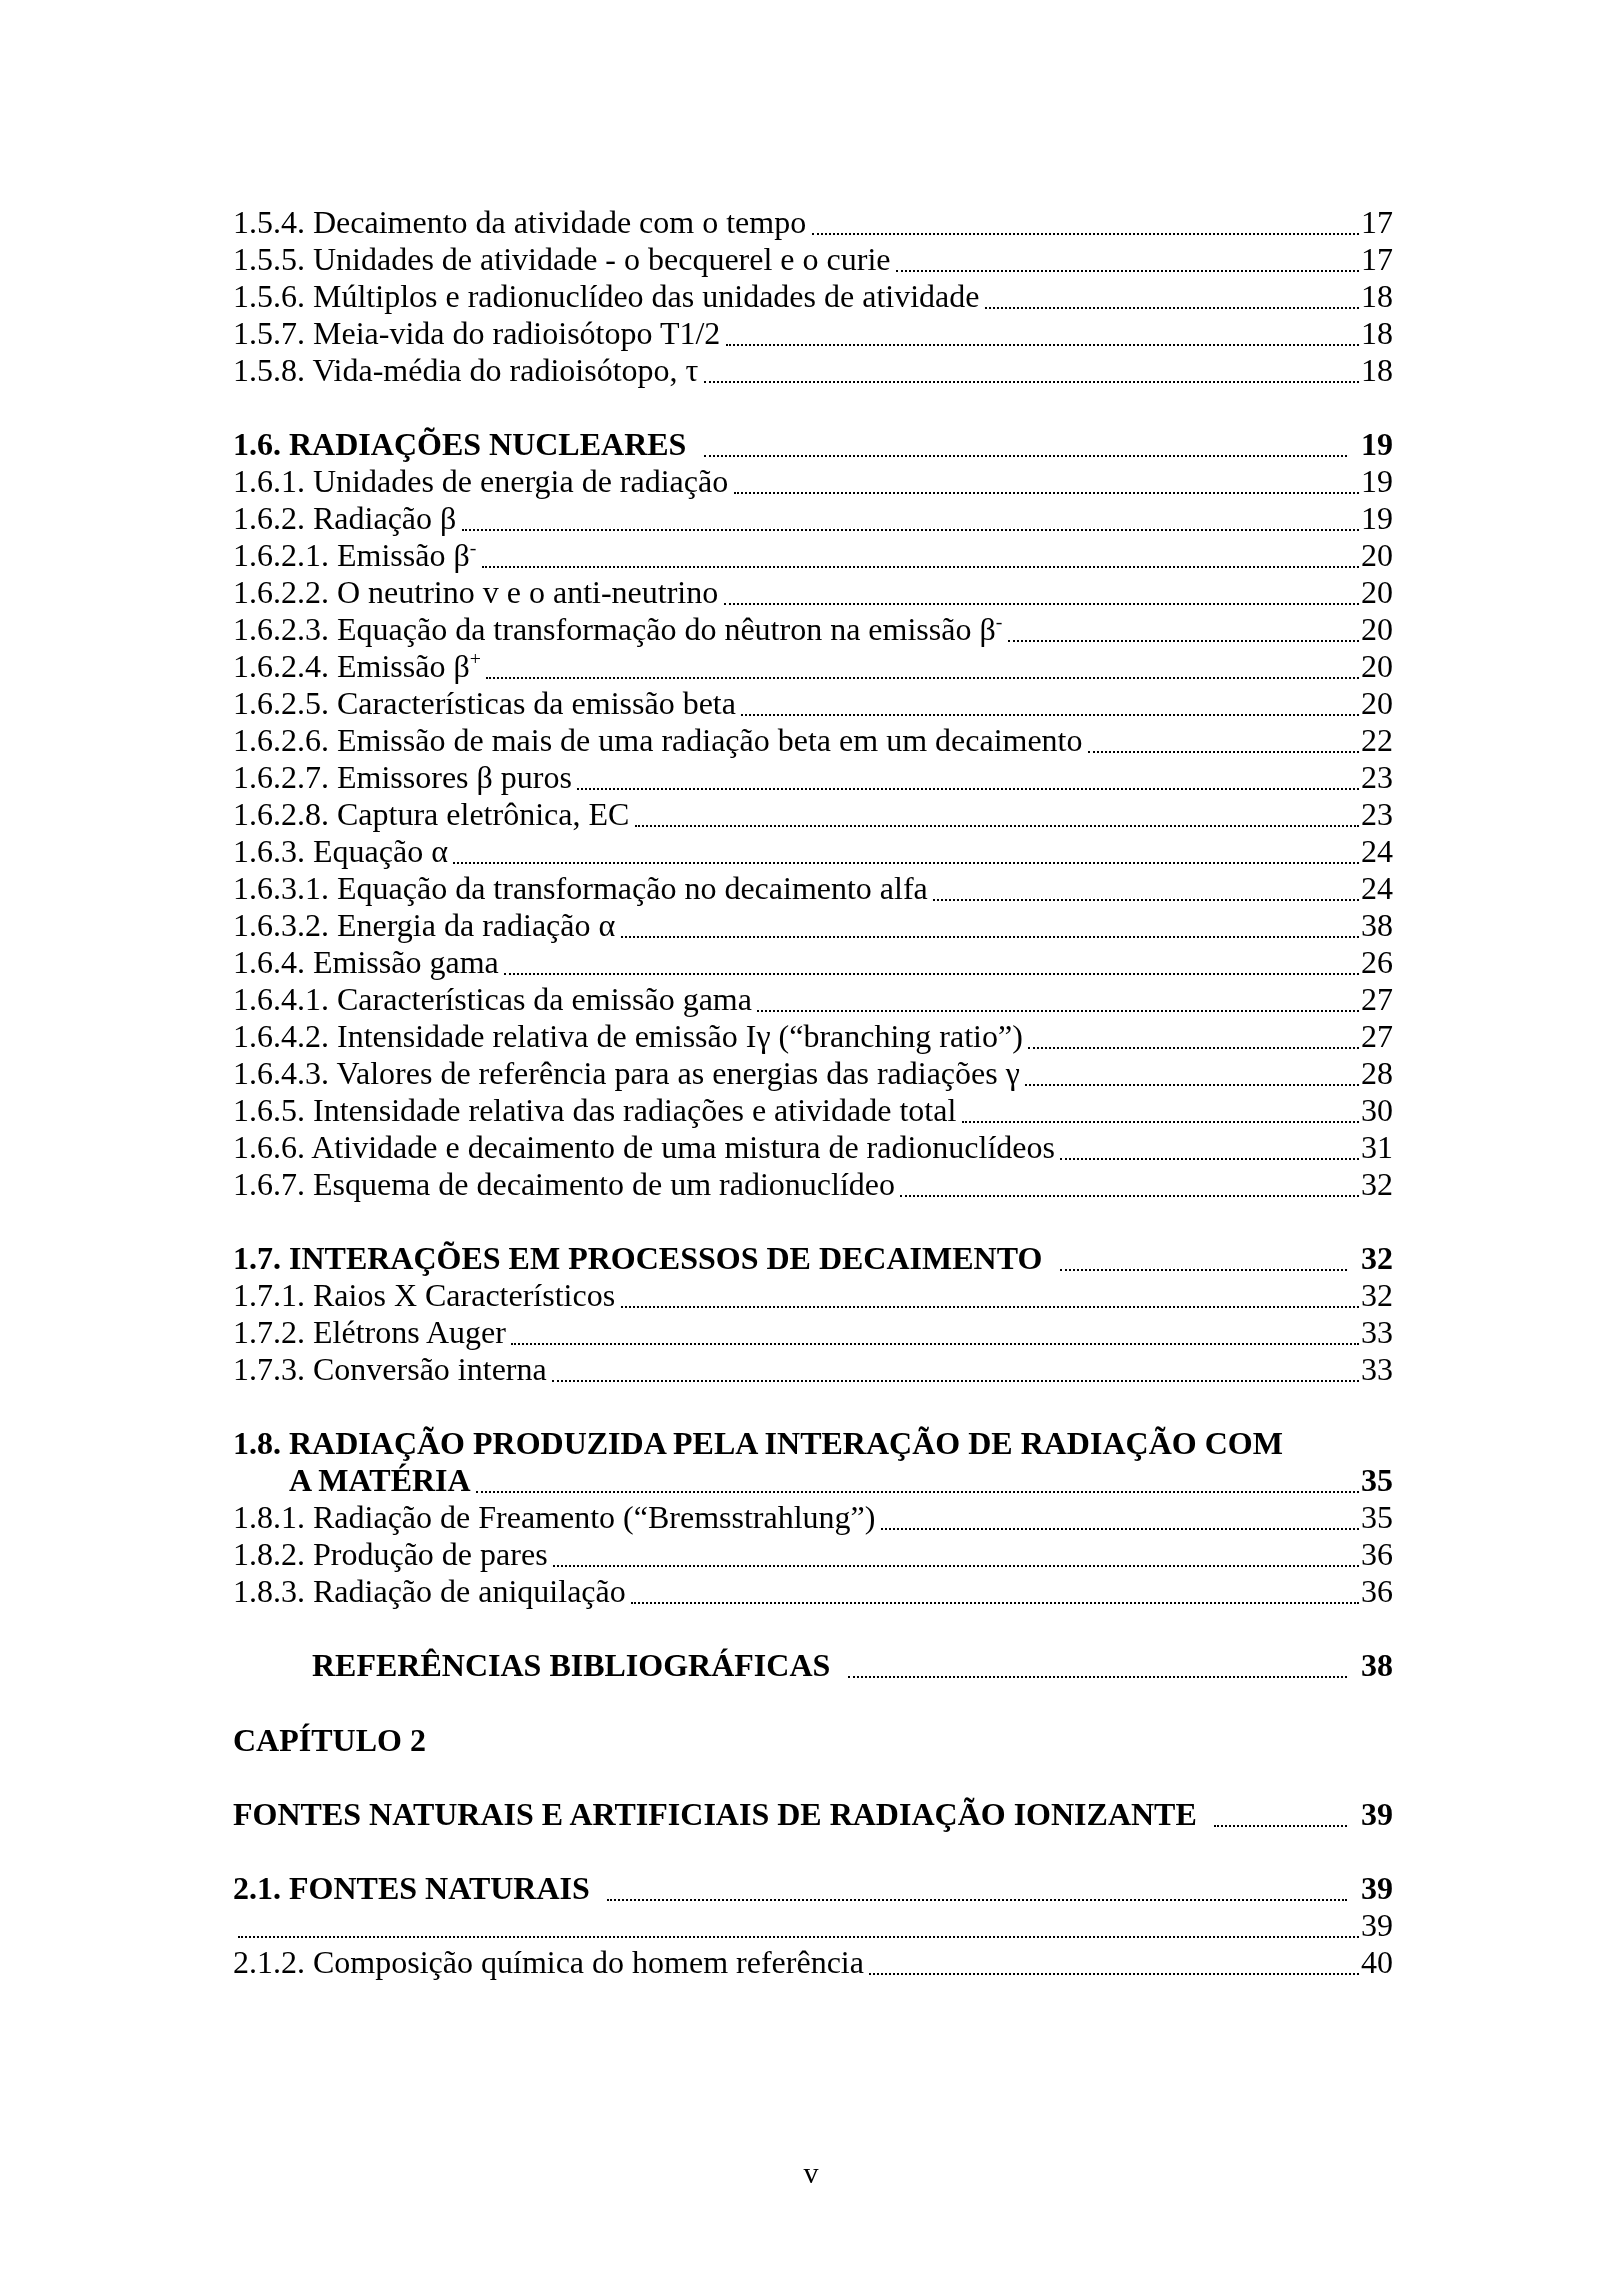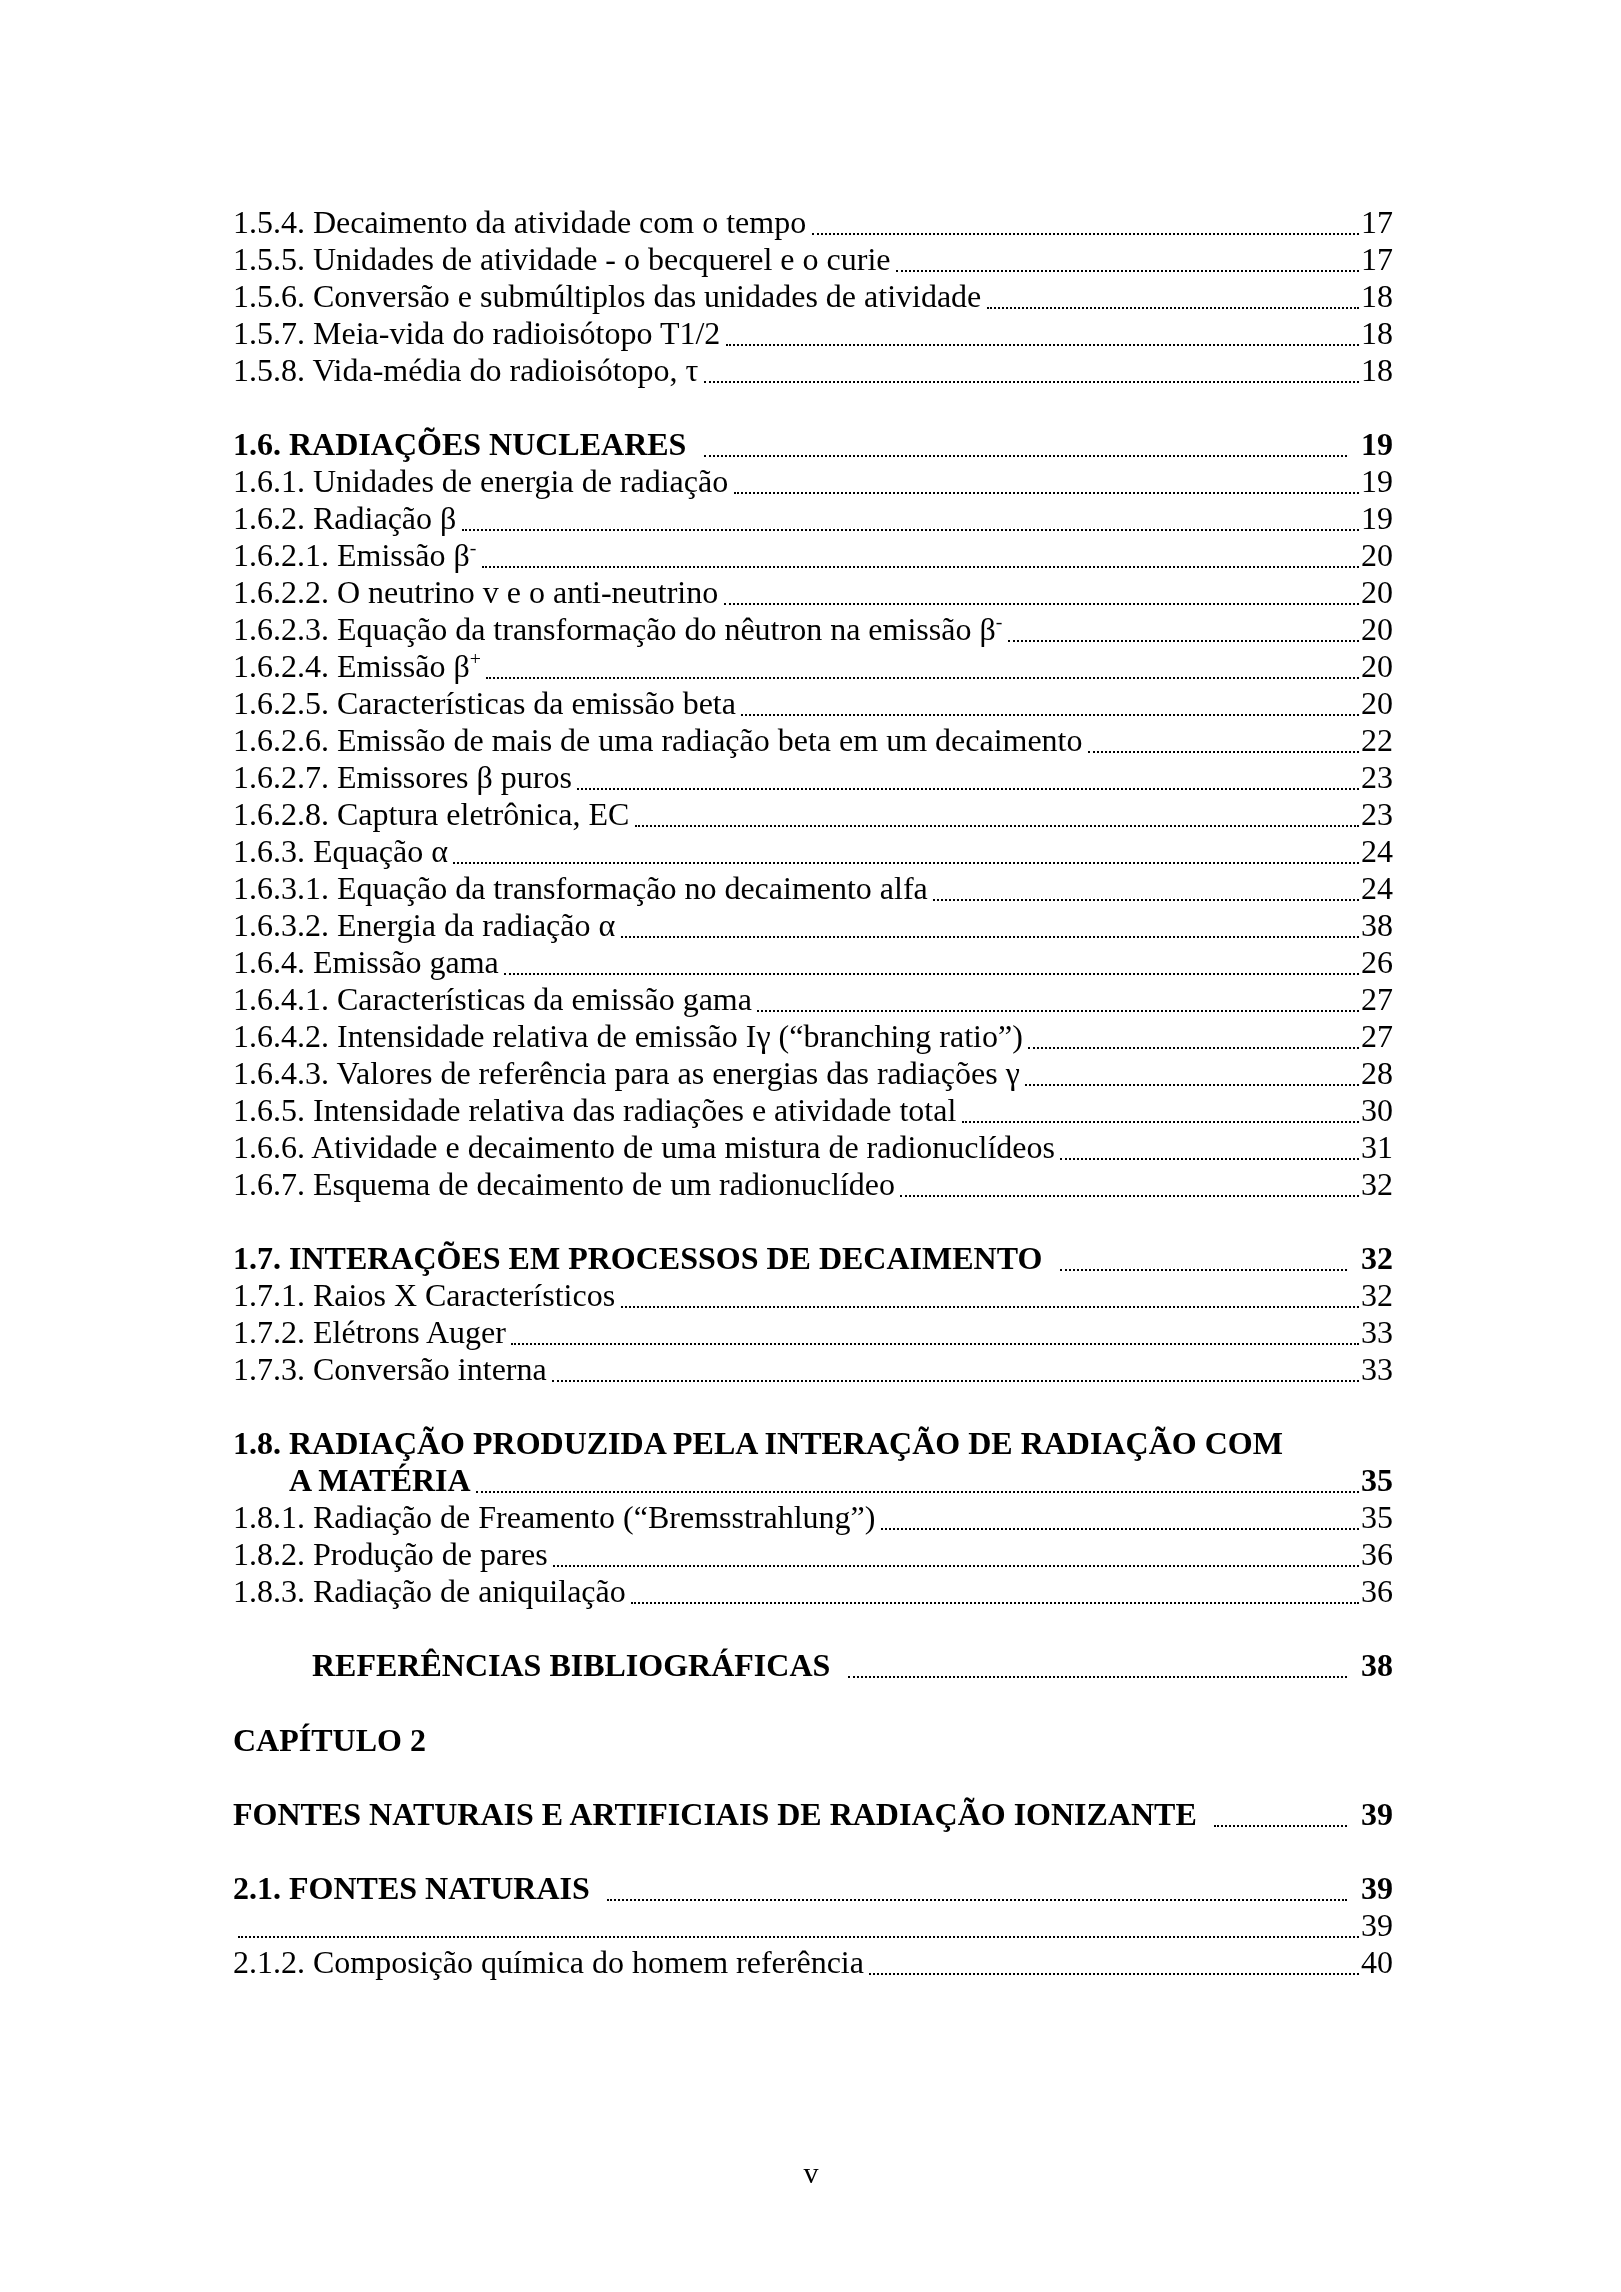--- a/index.html
+++ b/index.html
@@ -66,21 +66,21 @@
       <span class="title">1.5.4. Decaimento da atividade com o tempo</span>
       <span class="leader"></span>
       <span class="page-num">17</span>
     </div>
     <div class="row">
       <span class="title">1.5.5. Unidades de atividade - o becquerel e o curie</span>
       <span class="leader"></span>
       <span class="page-num">17</span>
     </div>
     <div class="row">
-      <span class="title">1.5.6. Conversão e submúltiplos das unidades de atividade</span>
+      <span class="title">1.5.6. Múltiplos e radionuclídeo das unidades de atividade</span>
       <span class="leader"></span>
       <span class="page-num">18</span>
     </div>
     <div class="row">
       <span class="title">1.5.7. Meia-vida do radioisótopo T1/2</span>
       <span class="leader"></span>
       <span class="page-num">18</span>
     </div>
     <div class="row">
       <span class="title">1.5.8. Vida-média do radioisótopo, τ</span>

